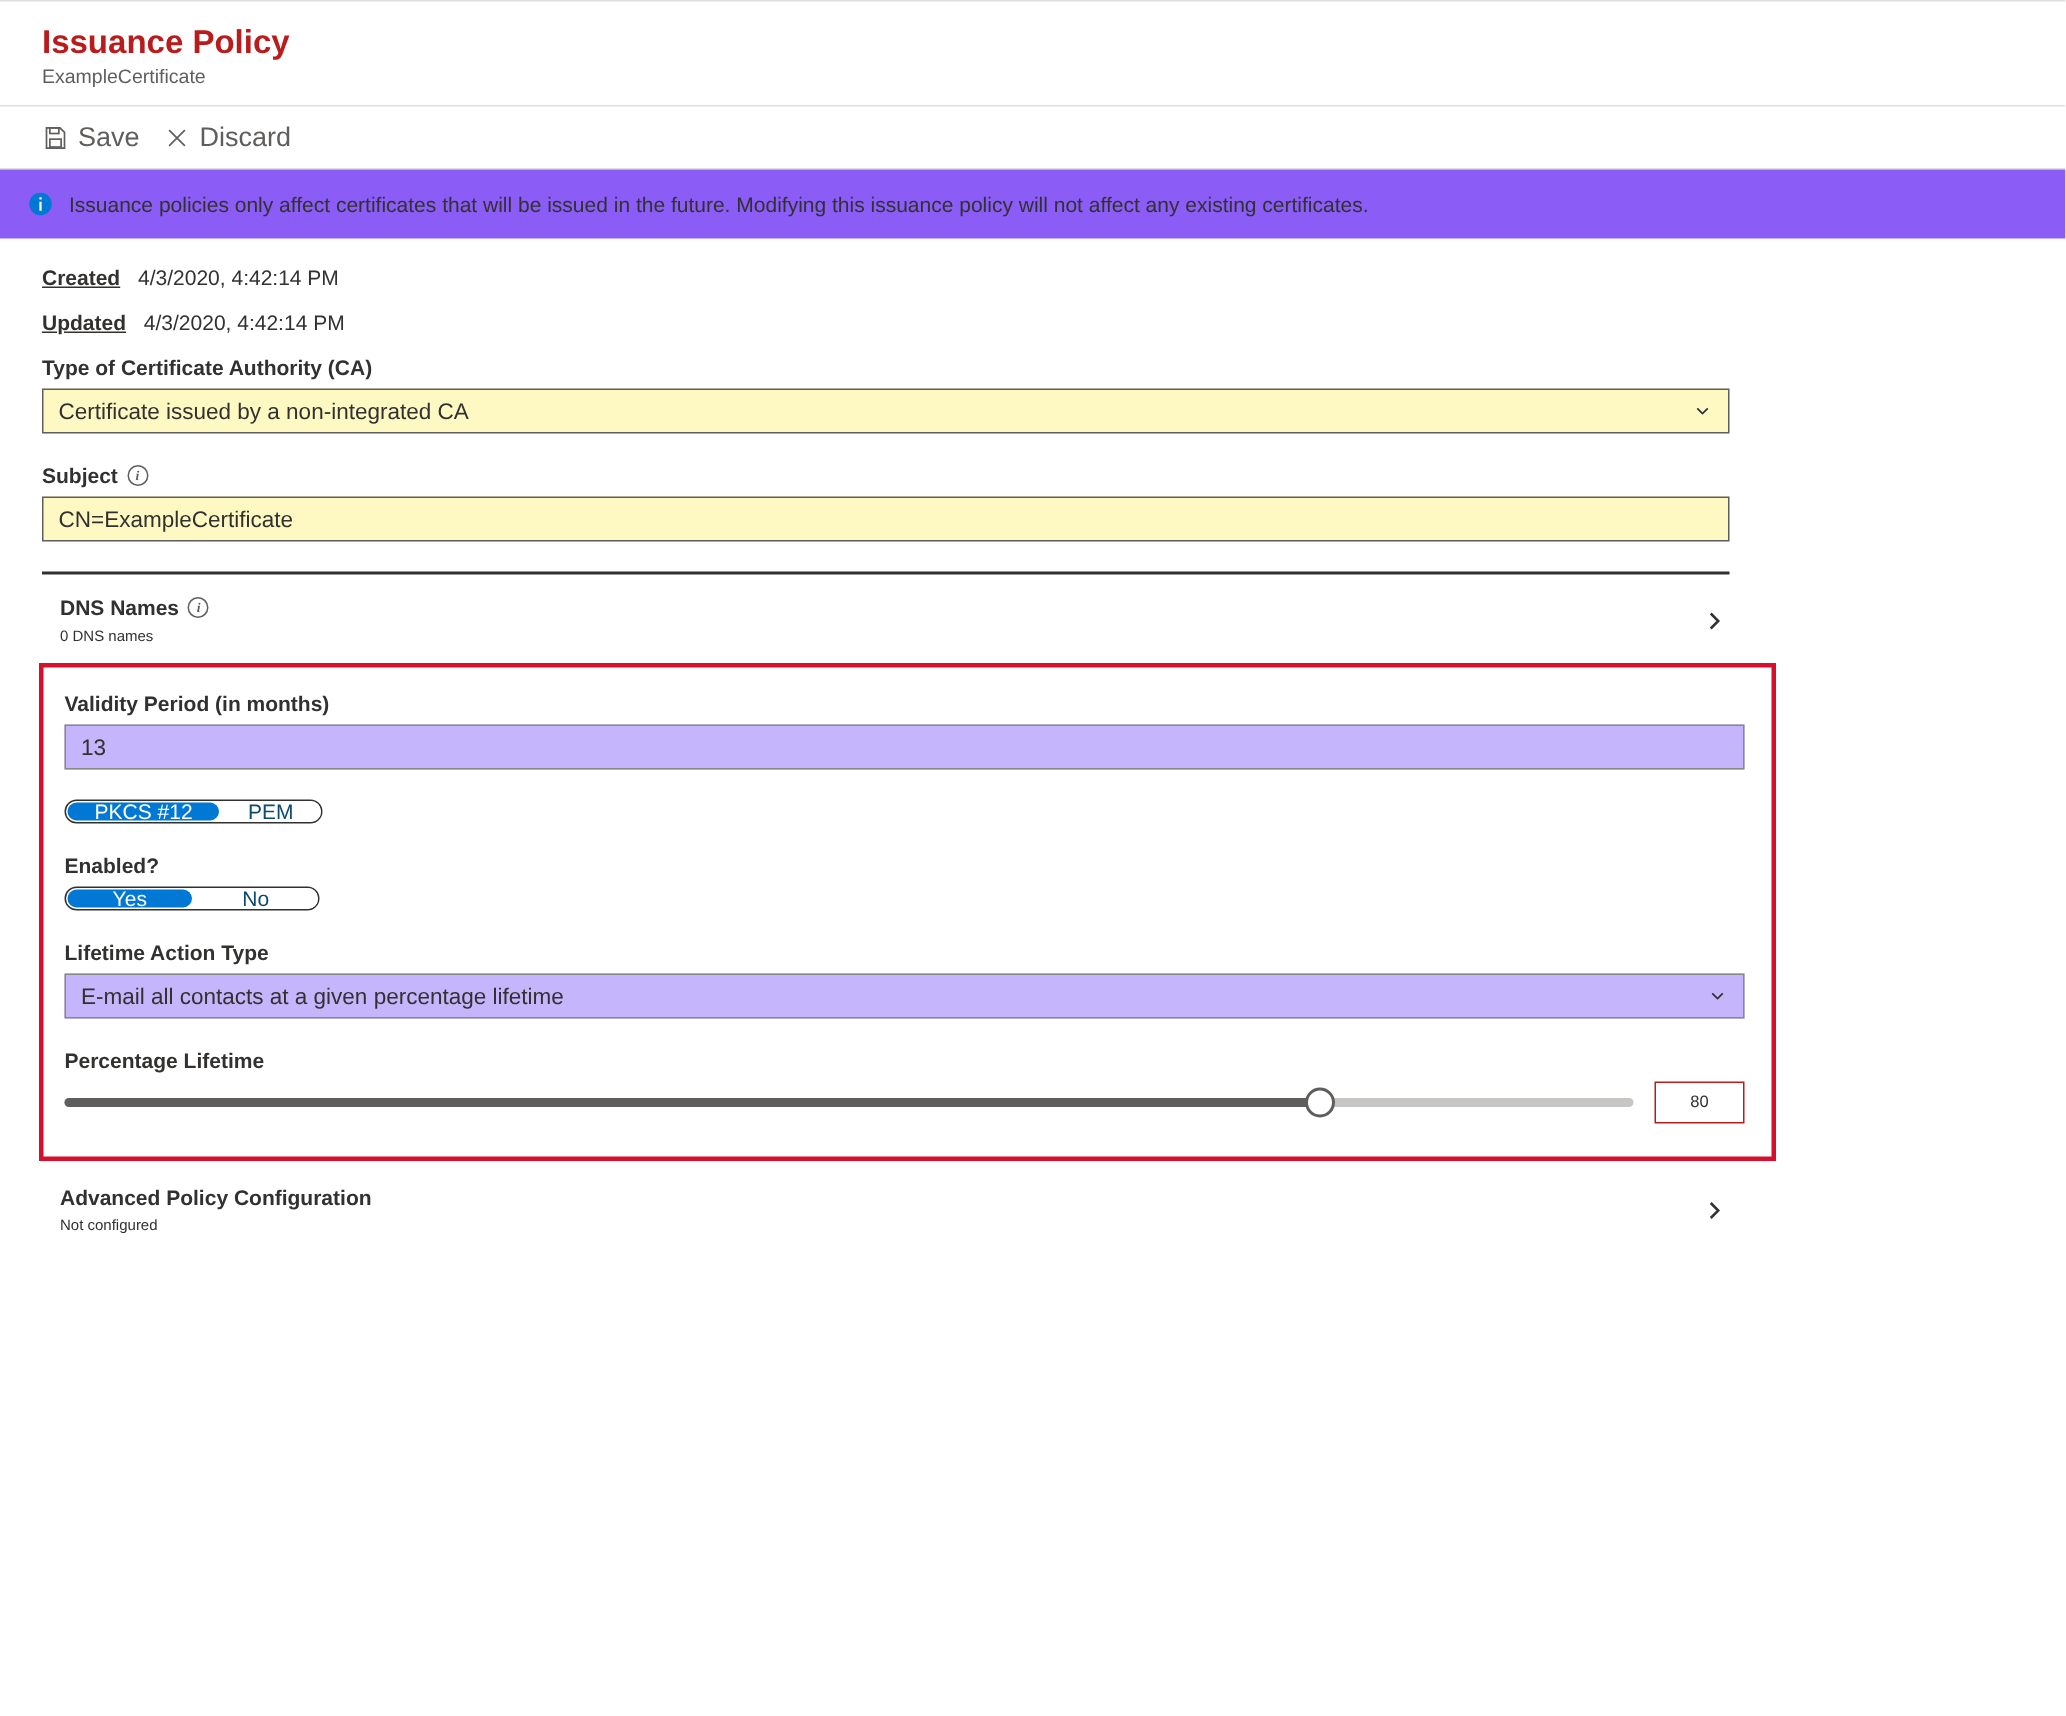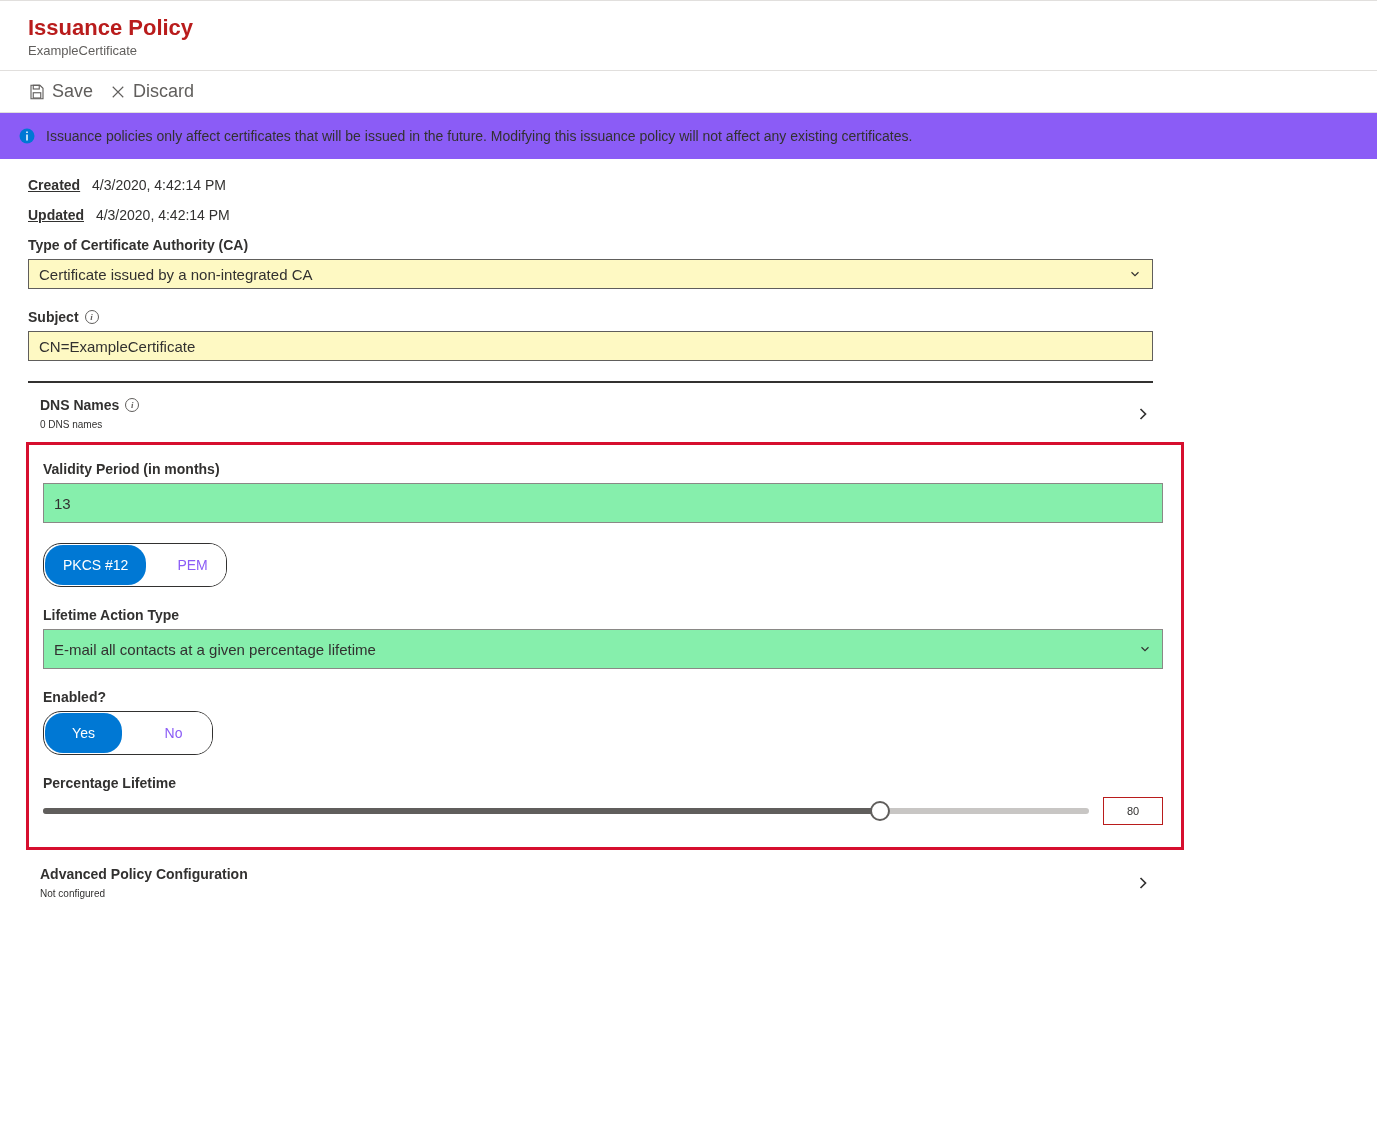--- a/index.html
+++ b/index.html
@@ -110,32 +110,31 @@
     max-width: 100%;
     padding: 16px 14px 22px 14px;
     margin-top: 8px;
     margin-left: -2px;
   }
   .pill-group {
     display:inline-flex;
     border:1px solid #323130;
     border-radius: 18px;
     overflow:hidden;
-    height: 44px;
+    height: 16px;
     background:#fff;
-    gap:12px;
   }
   .pill {
     padding: 4px 18px;
     font-size: 14px;
     display:flex;
     align-items:center;
     cursor:pointer;
     background:#fff;
-    color:#8b5cf6;
+    color:#0c4a6e;
   }
   .pill.active {
     background:#0078d4;
     color:#fff;
     border-radius: 18px;
     margin: 1px;
     padding: 3px 18px;
   }
   .slider-row {
     display:flex;
@@ -175,27 +174,27 @@
     height:28px;
     display:flex;
     align-items:center;
     justify-content:center;
     font-size:11px;
   }
   .inner-text-input {
     width: 1120px;
     max-width:100%;
     border: 1px solid #8a8886;
-    height: 40px;
+    height: 30px;
     padding: 4px 10px;
     font-size: 15px;
     display:flex;
     align-items:center;
     justify-content:space-between;
-    background:#86efac;
+    background:#c4b5fd;
   }
 </style>
 </head>
 <body>
 
 <div class="header">
   <h1>Issuance Policy</h1>
   <div class="subtitle">ExampleCertificate</div>
 </div>
 
@@ -281,34 +280,34 @@
     </div>
 
     <div class="field-block">
       <div class="pill-group">
         <div class="pill active">PKCS #12</div>
         <div class="pill">PEM</div>
       </div>
     </div>
 
     <div class="field-block">
+      <div class="field-label">Enabled?</div>
+      <div class="pill-group" style="width:170px;">
+        <div class="pill active" style="flex:1; justify-content:center;">Yes</div>
+        <div class="pill" style="flex:1; justify-content:center;">No</div>
+      </div>
+    </div>
+
+    <div class="field-block">
       <div class="field-label">Lifetime Action Type</div>
       <div class="inner-text-input">
         <span>E-mail all contacts at a given percentage lifetime</span>
         <svg class="chev" width="14" height="14" viewBox="0 0 24 24" fill="none" stroke="#323130" stroke-width="2">
             <path d="M6 9l6 6 6-6"></path>
           </svg>
-      </div>
-    </div>
-
-    <div class="field-block">
-      <div class="field-label">Enabled?</div>
-      <div class="pill-group" style="width:170px;">
-        <div class="pill active" style="flex:1; justify-content:center;">Yes</div>
-        <div class="pill" style="flex:1; justify-content:center;">No</div>
       </div>
     </div>
 
     <div class="field-block" style="margin-bottom:0;">
       <div class="field-label">Percentage Lifetime</div>
       <div class="slider-row">
         <div class="slider-track">
           <div class="slider-fill"></div>
           <div class="slider-thumb"></div>
         </div>

